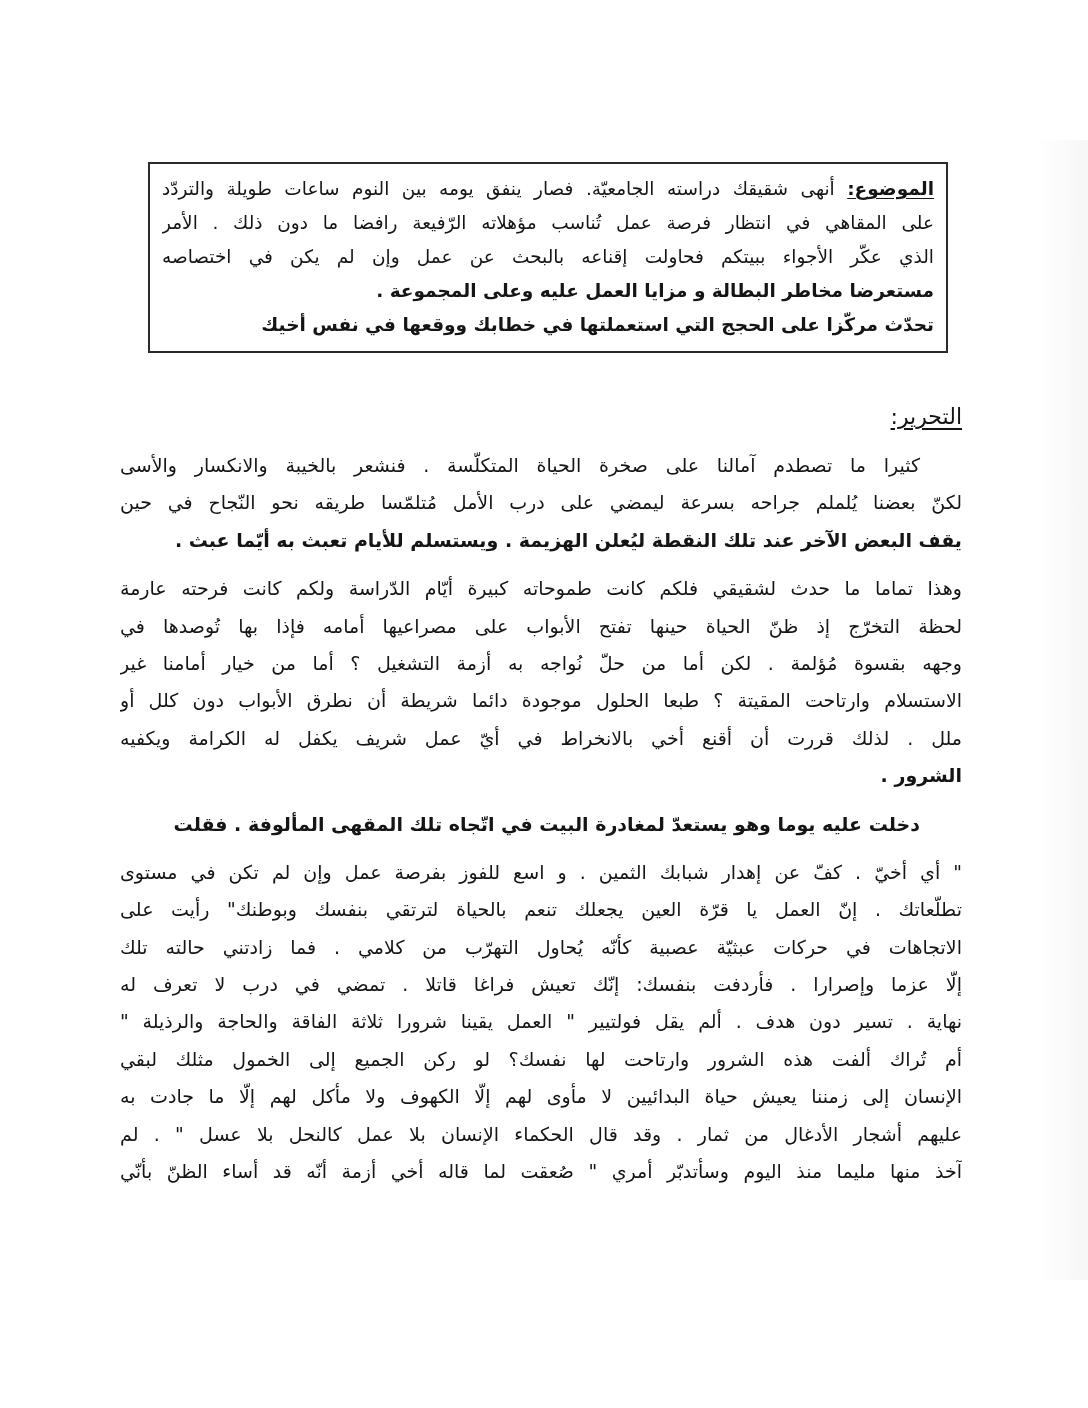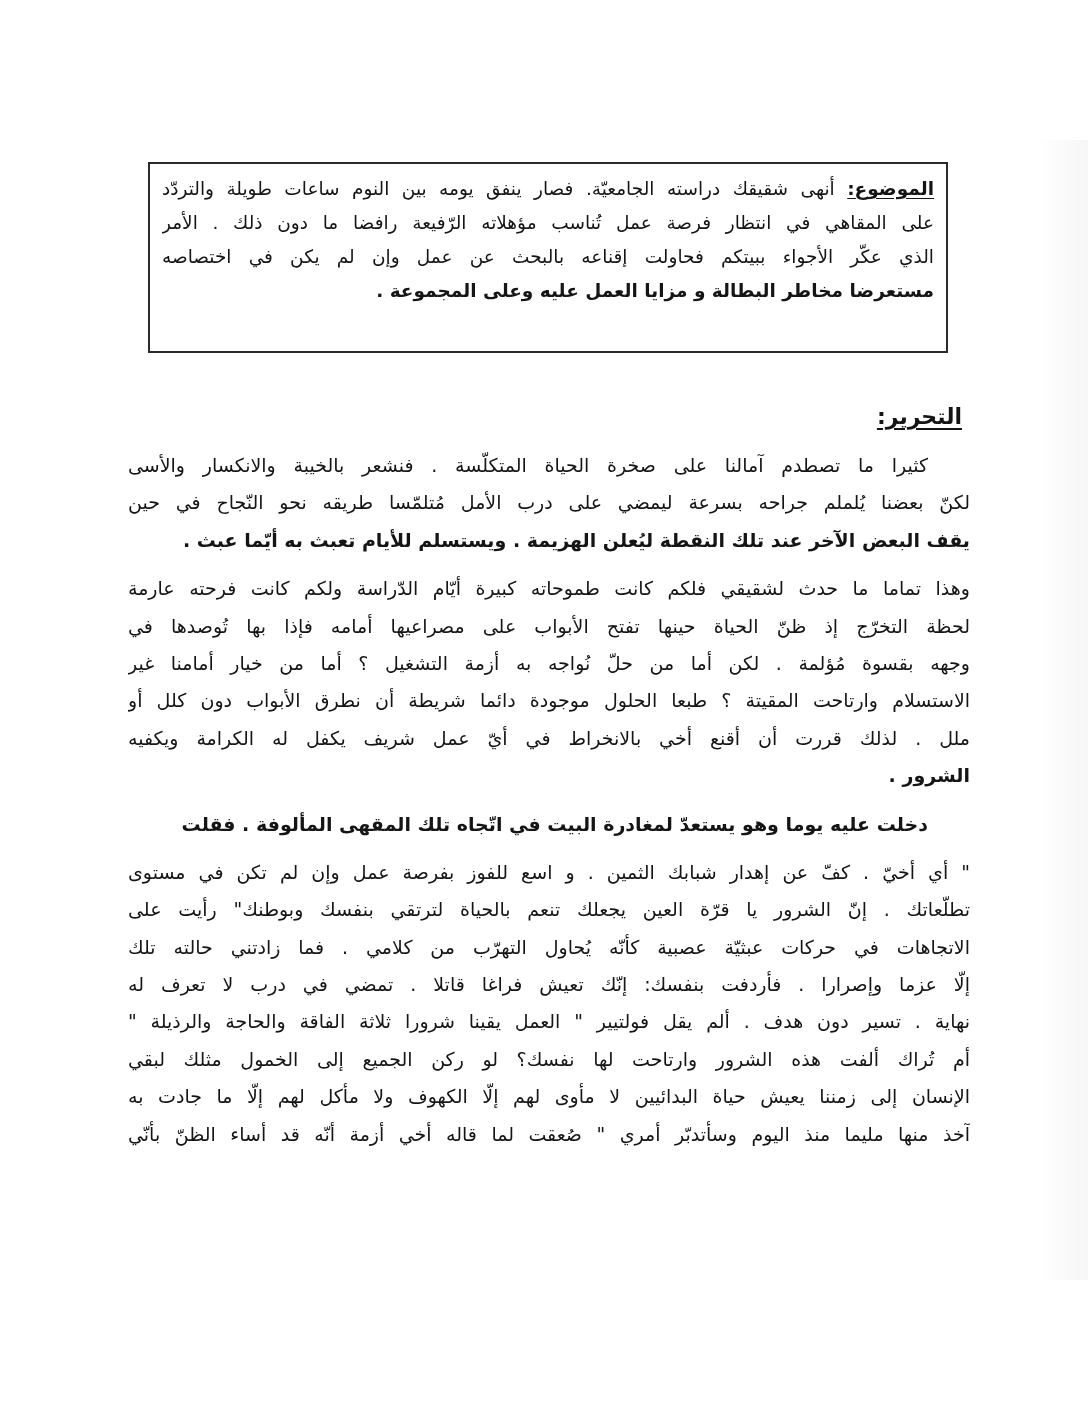--- a/index.html
+++ b/index.html
@@ -52,27 +52,27 @@
     text-decoration: underline;
     text-underline-offset: 3px;
   }
   .section-heading {
     position: absolute;
     top: 400px;
     right: 126px;
     direction: rtl;
     font-size: 22px;
     line-height: 34px;
-    font-weight: bold;
+    font-weight: normal;
     text-decoration: underline;
     text-underline-offset: 4px;
   }
   .essay {
     position: absolute;
-    left: 128px;
+    left: 120px;
     top: 447px;
     width: 842px;
     direction: rtl;
   }
   .para {
     margin: 0 0 11px 0;
   }
   .line {
     font-size: 19px;
     line-height: 37.4px;
@@ -98,20 +98,21 @@
 
 <div class="page">
   <div class="scan-edge"></div>
 
   <div class="subject-box">
     <div>
         <div class="line fill"><span class="box-label">الموضوع:</span> <span>أنهى شقيقك دراسته الجامعيّة. فصار ينفق يومه بين النوم ساعات طويلة والتردّد</span></div>
         <div class="line fill">على المقاهي في انتظار فرصة عمل تُناسب مؤهلاته الرّفيعة  رافضا ما دون ذلك . الأمر</div>
         <div class="line fill">الذي عكّر الأجواء ببيتكم  فحاولت إقناعه بالبحث عن عمل  وإن لم يكن في اختصاصه</div>
         <div class="line end">مستعرضا مخاطر البطالة و مزايا العمل  عليه وعلى المجموعة .</div>
+        <div class="line end">تحدّث مركّزا على الحجج التي استعملتها في خطابك ووقعها في نفس أخيك</div>
       </div>
   </div>
 
   <div class="section-heading">التحرير:</div>
 
   <div class="essay">
       <div class="para indent">
         <div class="line fill">كثيرا ما تصطدم آمالنا على صخرة الحياة المتكلّسة . فنشعر بالخيبة والانكسار والأسى</div>
         <div class="line fill">لكنّ بعضنا يُلملم جراحه بسرعة ليمضي على درب الأمل مُتلمّسا طريقه نحو النّجاح في حين</div>
         <div class="line end">يقف البعض الآخر عند تلك النقطة ليُعلن الهزيمة . ويستسلم للأيام تعبث به أيّما عبث .</div>
@@ -122,22 +123,23 @@
         <div class="line fill">وجهه بقسوة مُؤلمة . لكن أما من حلّ نُواجه به أزمة التشغيل ؟ أما من خيار أمامنا غير</div>
         <div class="line fill">الاستسلام وارتاحت المقيتة ؟ طبعا الحلول موجودة دائما شريطة أن نطرق الأبواب دون كلل أو</div>
         <div class="line fill">ملل . لذلك قررت أن أقنع أخي بالانخراط في أيّ عمل شريف يكفل له الكرامة ويكفيه</div>
         <div class="line end">الشرور .</div>
       </div>
       <div class="para indent">
         <div class="line end">دخلت عليه يوما وهو يستعدّ لمغادرة البيت في اتّجاه تلك المقهى المألوفة . فقلت مبتسما:</div>
       </div>
       <div class="para">
         <div class="line fill">" أي أخيّ . كفّ عن إهدار شبابك الثمين . و اسع للفوز بفرصة عمل وإن لم تكن في مستوى</div>
-        <div class="line fill">تطلّعاتك . إنّ الشرور يا قرّة العين  يجعلك تنعم بالحياة  لترتقي بنفسك وبوطنك" رأيت على</div>
+        <div class="line fill">تطلّعاتك . إنّ العمل يا قرّة العين  يجعلك تنعم بالحياة  لترتقي بنفسك وبوطنك" رأيت على</div>
         <div class="line fill">الاتجاهات في حركات عبثيّة عصبية كأنّه يُحاول التهرّب من كلامي . فما زادتني حالته تلك</div>
         <div class="line fill">إلّا عزما وإصرارا . فأردفت بنفسك: إنّك تعيش فراغا قاتلا . تمضي في درب لا تعرف له</div>
         <div class="line fill">نهاية . تسير دون هدف . ألم يقل فولتيير " العمل يقينا شرورا ثلاثة الفاقة والحاجة والرذيلة "</div>
         <div class="line fill">أم تُراك ألفت هذه الشرور وارتاحت لها نفسك؟ لو ركن الجميع إلى الخمول مثلك لبقي</div>
         <div class="line fill">الإنسان إلى زمننا يعيش حياة البدائيين لا مأوى لهم إلّا الكهوف ولا مأكل لهم إلّا ما جادت به</div>
+        <div class="line fill">عليهم أشجار الأدغال من ثمار .  وقد قال الحكماء الإنسان بلا عمل كالنحل بلا عسل " . لم</div>
         <div class="line fill">آخذ منها مليما منذ اليوم وسأتدبّر أمري " صُعقت لما قاله أخي أزمة أنّه قد أساء الظنّ بأنّي</div>
       </div>
     </div>
 </div>
 
 </body></html>

